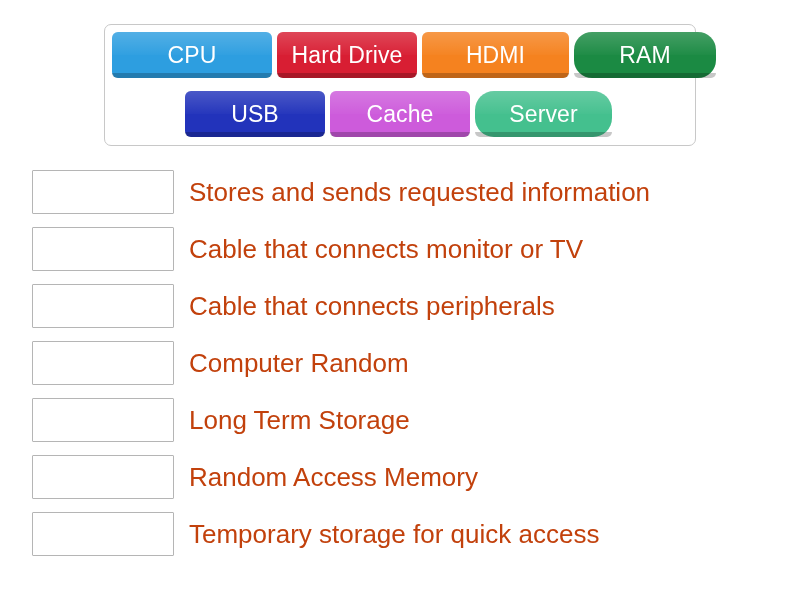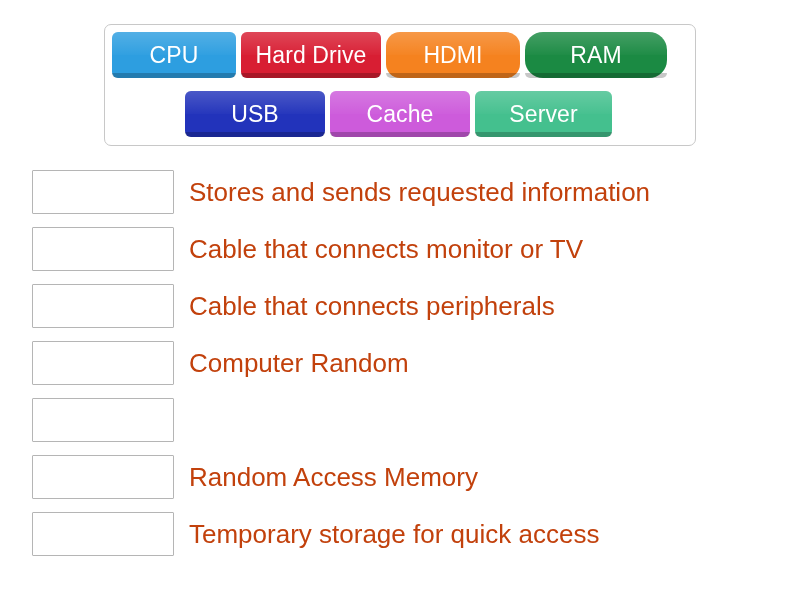--- a/index.html
+++ b/index.html
@@ -78,27 +78,27 @@
     border-radius: 0 0 6px 6px;
     background: rgba(0,0,0,0.22);
     pointer-events: none;
   }
   .tile-label {
     position: relative;
     z-index: 2;
   }
 
   
-  .w-cpu        { width: 124px; }
+  .w-cpu        { width: 160px; }
   .w-hard-drive { width: 140px; text-align: center; }
-  .w-hdmi       { width: 134px; border-radius: 14px; }
+  .w-hdmi       { width: 147px; }
   .w-ram        { width: 142px; }
   .w-cache      { width: 140px; }
   .w-usb        { width: 140px; }
-  .w-server     { width: 137px; }
+  .w-server     { width: 137px; border-radius: 19px; }
 
   
   #match-list {
     position: absolute;
     left: 32px;
     top: 170px;
     width: 760px;
   }
   .match-row {
     display: flex;
@@ -168,20 +168,21 @@
     <div class="match-row">
       <div class="drop-zone"></div>
       <div class="definition">Cable that connects peripherals</div>
     </div>
     <div class="match-row">
       <div class="drop-zone"></div>
       <div class="definition">Computer Random</div>
     </div>
     <div class="match-row">
       <div class="drop-zone"></div>
+      <div class="definition">Long Term Storage</div>
     </div>
     <div class="match-row">
       <div class="drop-zone"></div>
       <div class="definition">Random Access Memory</div>
     </div>
     <div class="match-row">
       <div class="drop-zone"></div>
       <div class="definition">Temporary storage for quick access</div>
     </div>
   </div>

